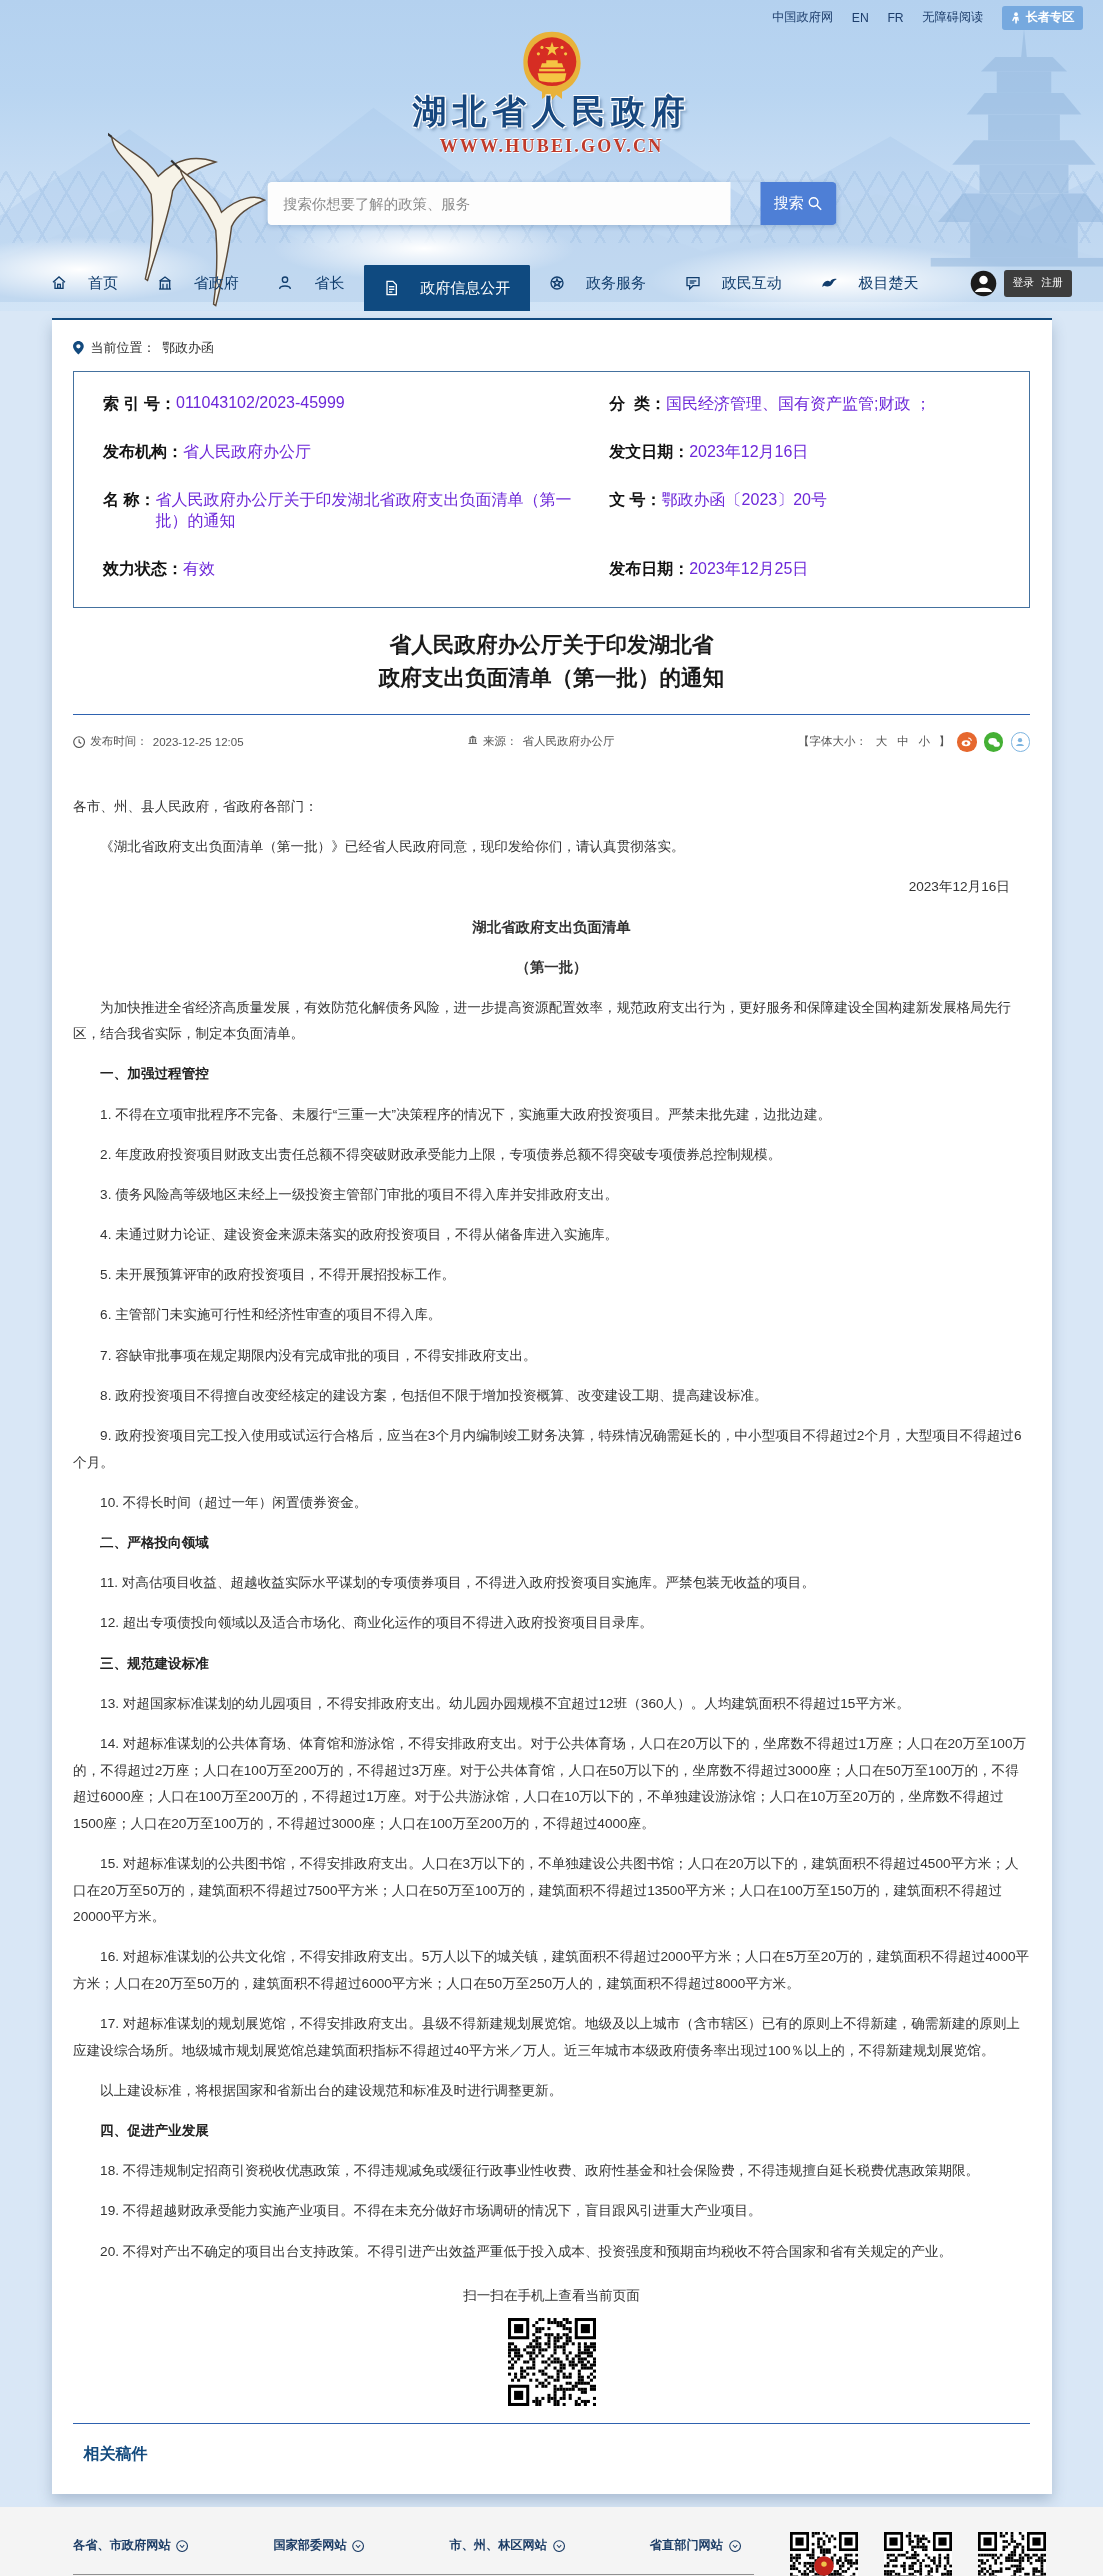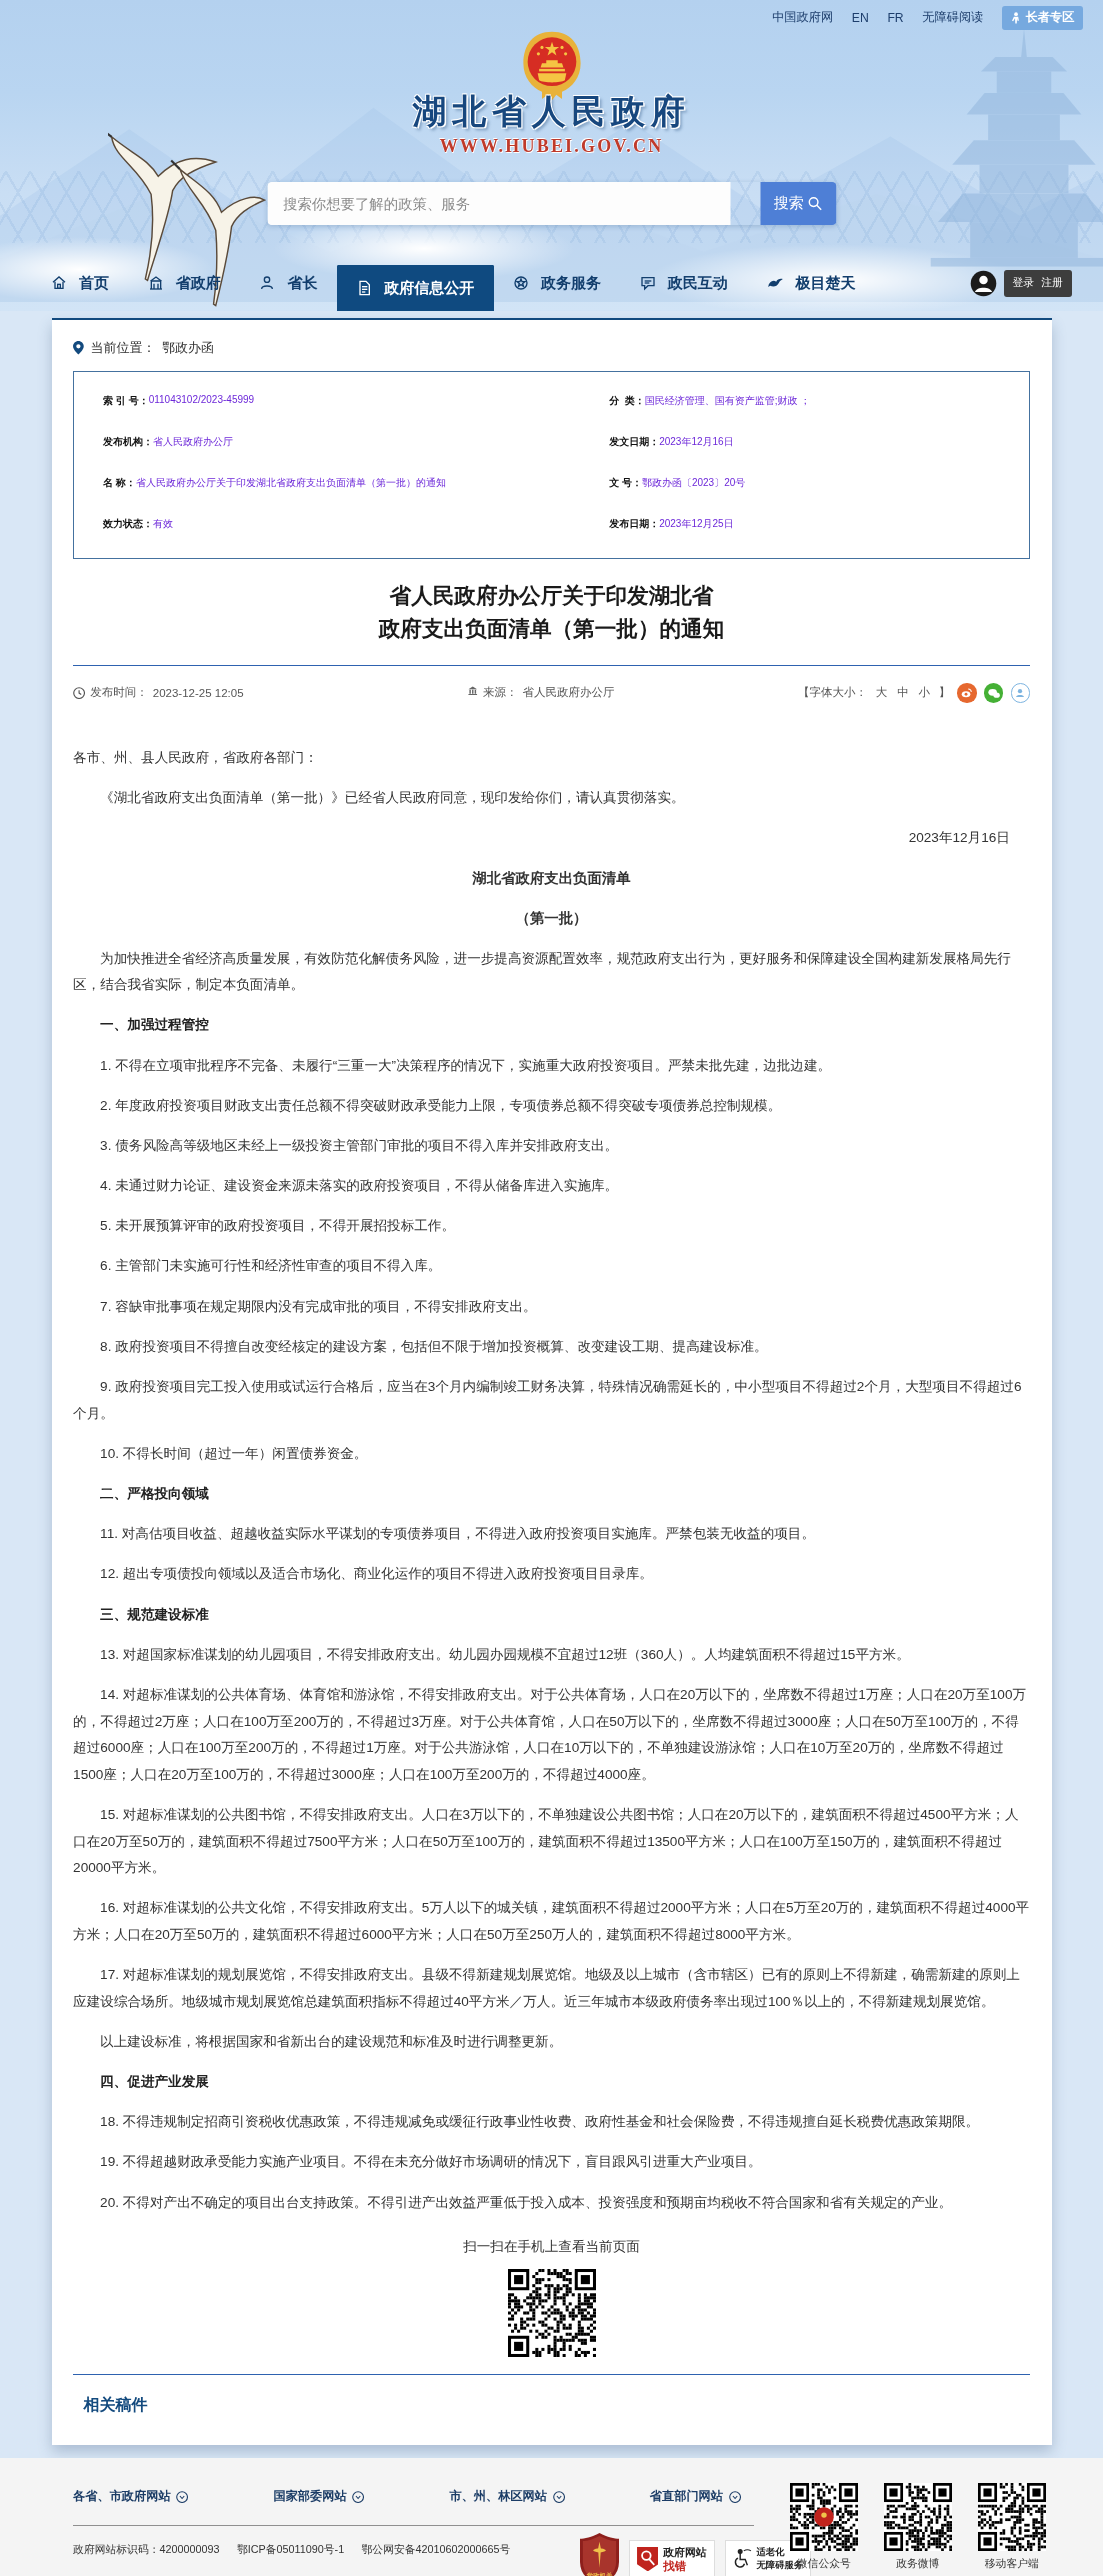--- a/index.html
+++ b/index.html
@@ -34,36 +34,36 @@
 .searchbar input { flex:1; border:none; outline:none; background:#fdfdfd; padding:0 16px; font-size:14.4px; color:#333;
   font-family:"Liberation Sans","DejaVu Sans",sans-serif; }
 .searchbar input::placeholder { color:#8a8a8a; }
 .search-btn { width:76px; border:none; background:#4e7fd6; color:#fff; font-size:15px; cursor:pointer;
   display:flex; align-items:center; justify-content:center; gap:4.3px;
   font-family:"Liberation Sans","DejaVu Sans",sans-serif; }
 
 
 .mainnav { position:absolute; bottom:0; left:0; width:100%; height:56px; z-index:4; }
 .navinner { width:1040px; margin:0 auto; height:56px; display:flex; align-items:stretch; }
-.nav-item { display:flex; align-items:center; gap:12px; padding:0 19.4px; cursor:pointer;
-  font-size:15px; font-weight:bold; color:#123e6d; }
+.nav-item { display:flex; align-items:center; gap:21px; padding:0 19.4px; cursor:pointer;
+  font-size:15px; font-weight:normal; color:#123e6d; }
 .nav-item svg { flex:none; }
 .nav-item.active { background:#0f4a80; color:#fff; height:46px; margin-top:auto; border-radius:1.4px 1.4px 0 0; }
 .nav-user { margin-left:auto; display:flex; align-items:center; gap:7.2px; }
 .auth-box { background:#3d3d3d; border-radius:2.9px; padding:6.5px 8.6px; display:flex; gap:7.2px;
   font-size:10.8px; color:#fff; }
 .auth-box span { cursor:pointer; }
 
 
 .card { width:1000px; margin:7.2px auto 0; background:#fff; border-top:2.2px solid #134a7e;
   box-shadow:0 7.2px 13px rgba(50,80,120,.28); padding-bottom:29px; }
 .breadcrumb { display:flex; align-items:center; gap:6.5px; padding:18.7px 21.6px 14.4px; font-size:13px; color:#333; }
 .docbox { margin:0 21.6px; border:0.7px solid #44719f; padding:21.6px 0 0; display:grid;
   grid-template-columns:53% 47%; }
-.doccell { display:flex; padding:0 7.2px 27px 29px; font-size:10px; }
+.doccell { display:flex; padding:0 7.2px 27px 29px; font-size:16px; }
 .doccell .dlabel { font-weight:bold; color:#111; white-space:pre; flex:none; }
 .doccell .dvalue { color:#6d28d9; }
 .art-title { margin-top:20px; text-align:center; font-size:21.6px; font-weight:bold; color:#1a1a1a; line-height:33px; }
 .divider { height:1.4px; background:#2e62b0; margin:20px 21.6px 0; }
 .metarow { margin:17px 21.6px 0; display:flex; align-items:center; color:#555; font-size:11.5px; }
 .meta-left { display:flex; align-items:center; gap:5px; }
 .meta-src { display:flex; align-items:flex-start; gap:5px; margin-left:223px; }
 .meta-right { margin-left:auto; display:flex; align-items:center; gap:7.2px; }
 .fs-opt { cursor:pointer; margin:0 1.4px; }
 .share-ico { width:19.4px; height:19.4px; border-radius:50%; display:flex; align-items:center;

